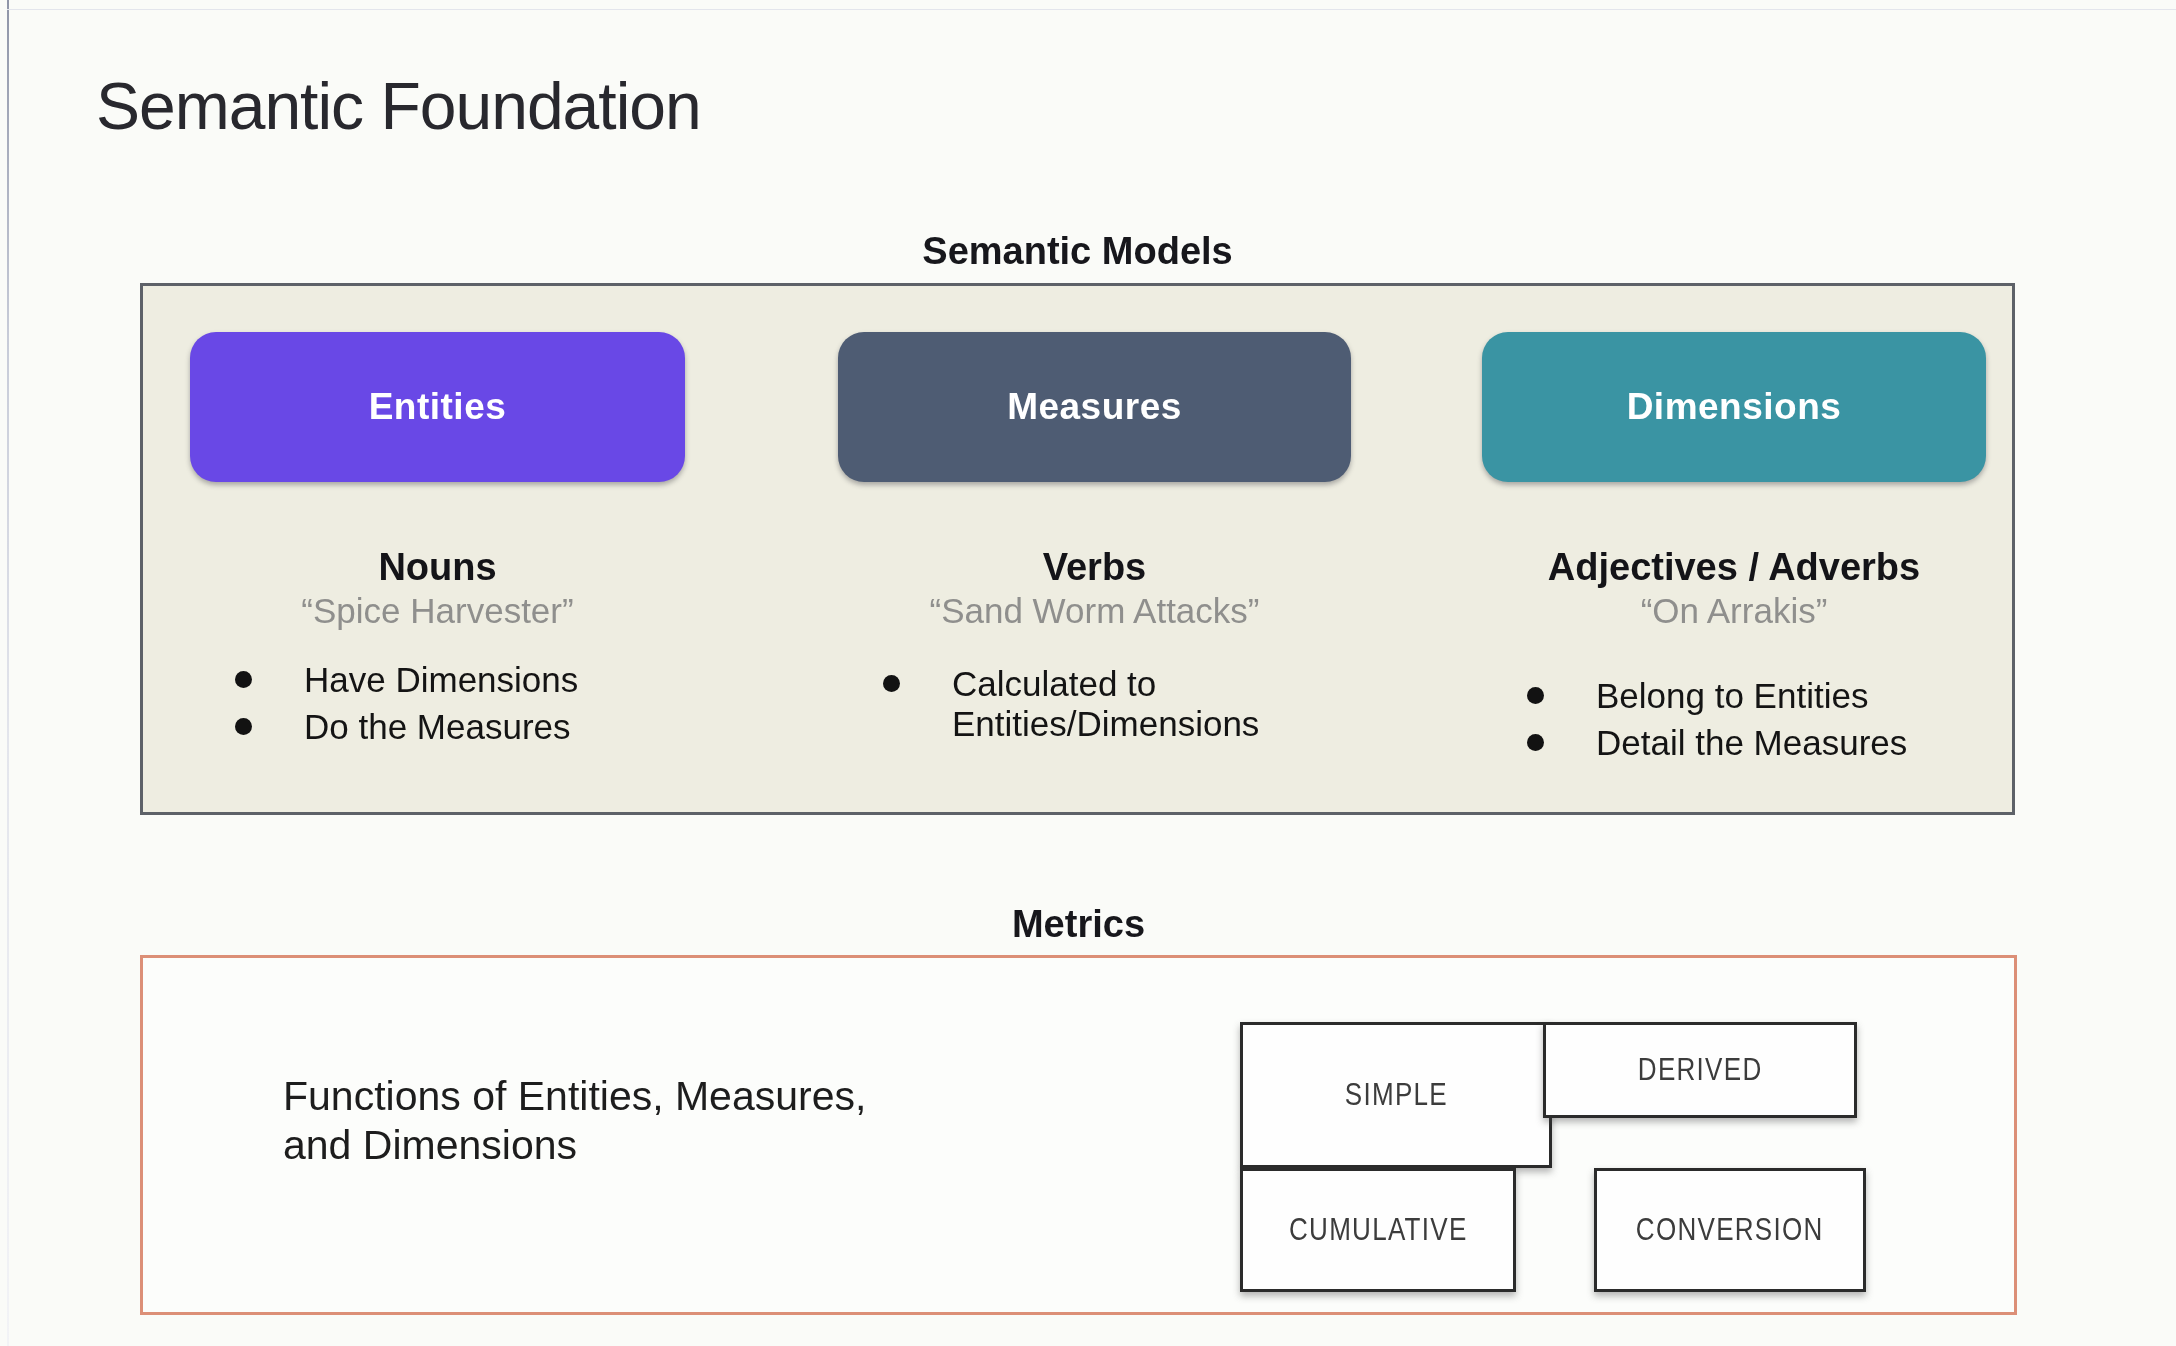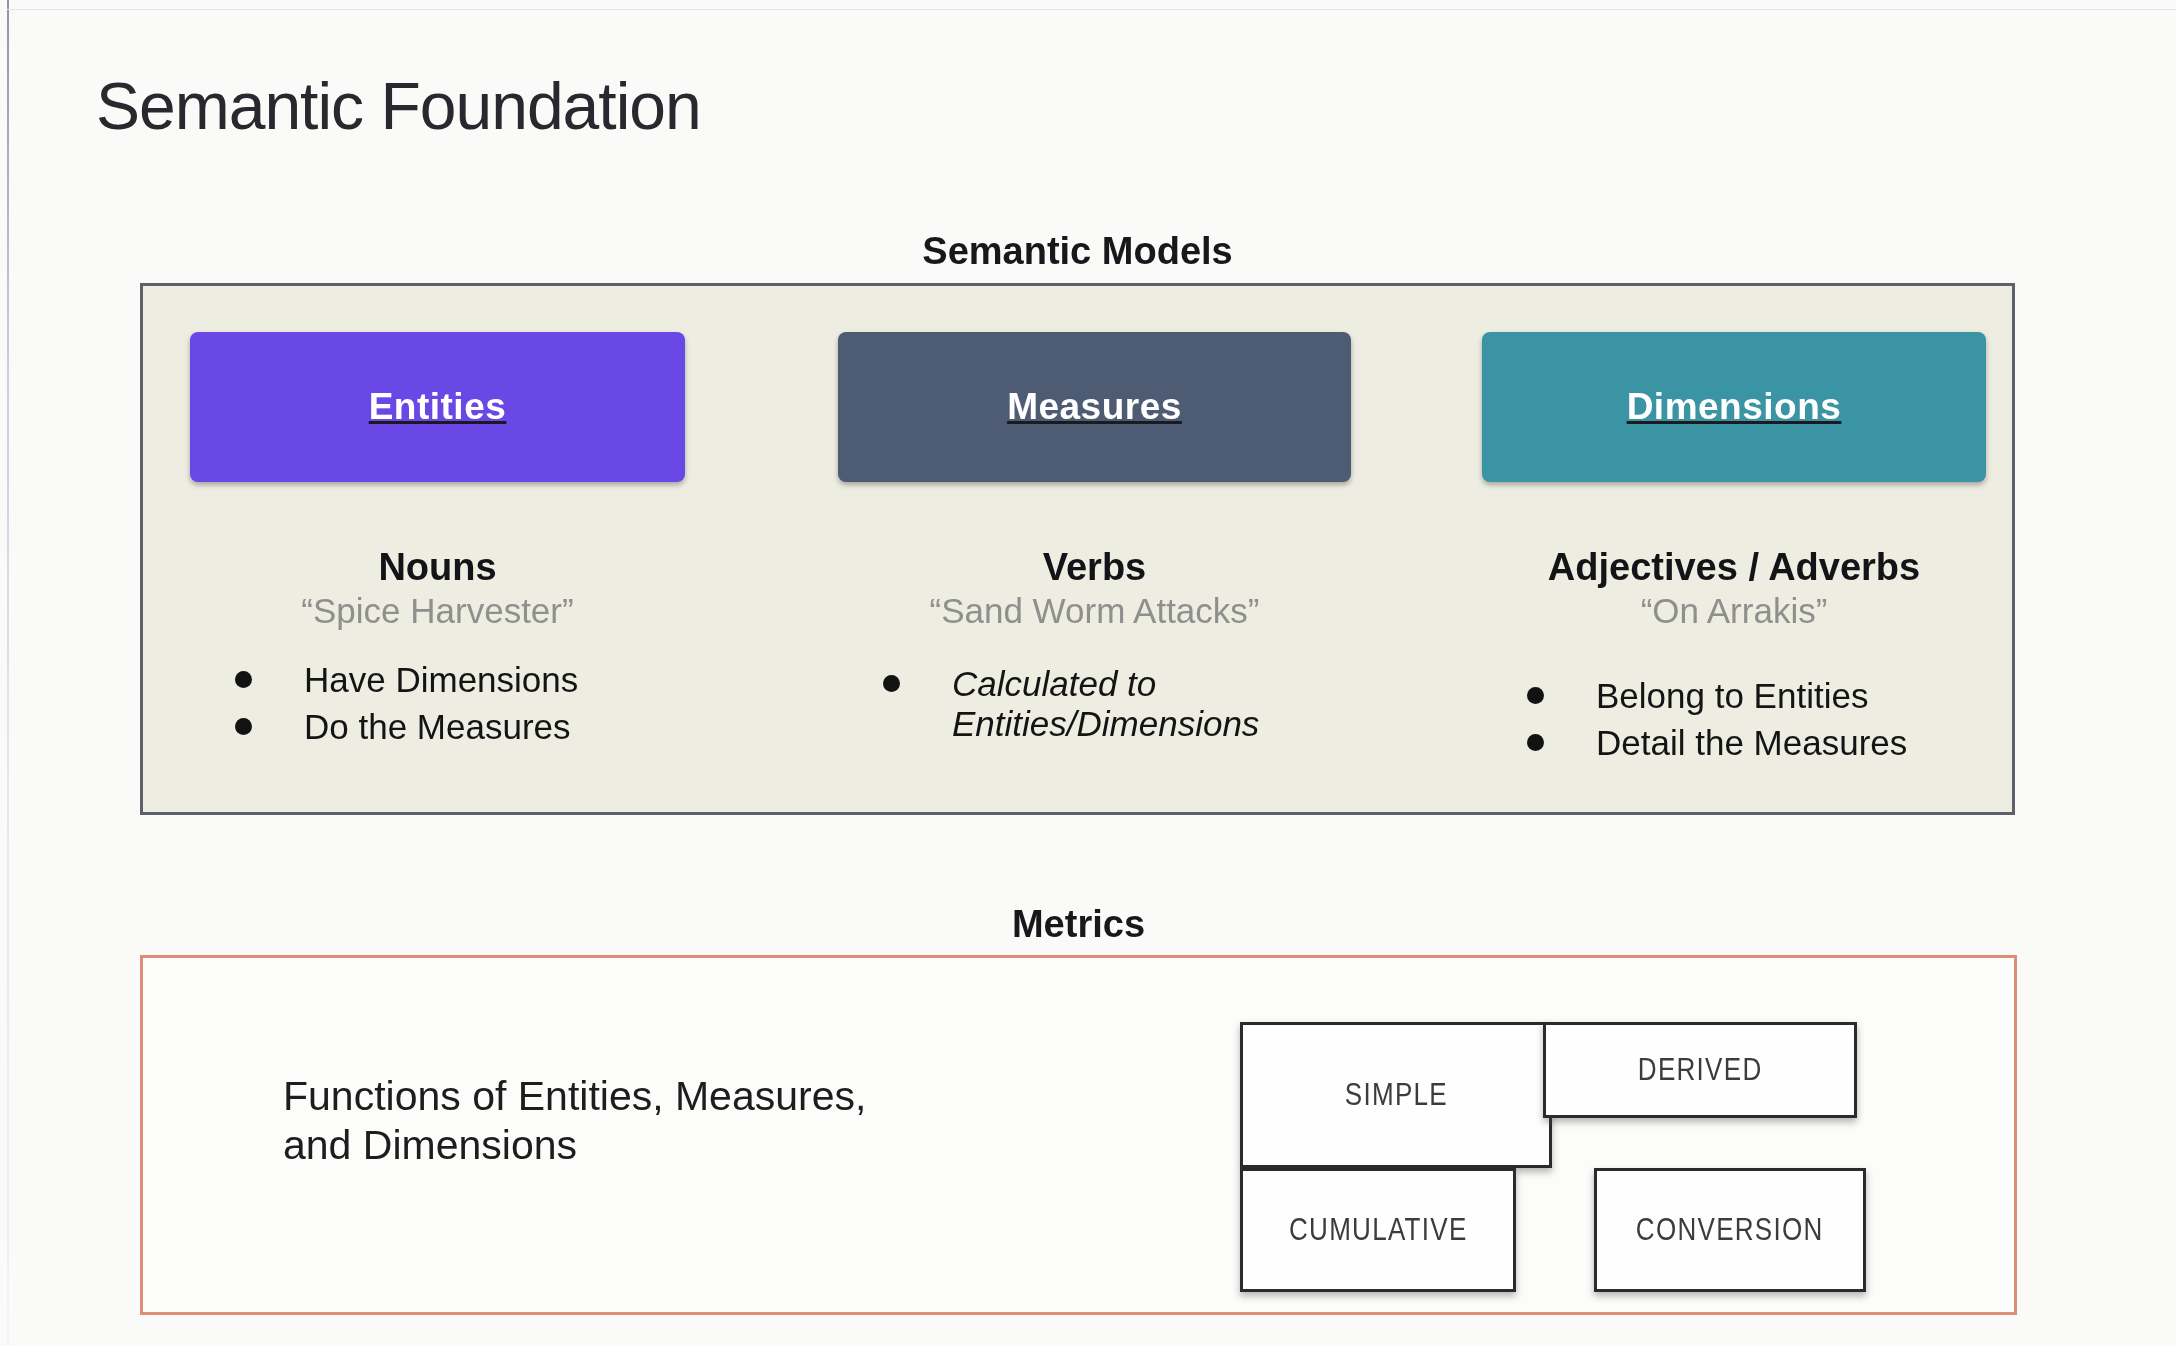--- a/index.html
+++ b/index.html
@@ -28,43 +28,42 @@
   #models-heading{left:140px;width:1875px;top:230px;font-size:38px;}
   #metrics-heading{left:140px;width:1877px;top:903px;font-size:38px;}
 
   .models-box{
     position:absolute;left:140px;top:283px;width:1875px;height:532px;
     background:#eeede1;border:3px solid #5d6168;box-sizing:border-box;
   }
 
   .col{position:absolute;top:332px;}
   .pill{
-    height:150px;border-radius:8px;
+    height:150px;border-radius:26px;
     display:flex;align-items:center;justify-content:center;
     box-shadow:0 3px 5px rgba(40,40,50,.35);
-    text-decoration:underline;
   }
   .pill span{color:#ffffff;font-weight:700;font-size:37px;letter-spacing:.5px;}
   .word-type{
     margin-top:64px;text-align:center;
     font-size:38px;font-weight:700;color:#141418;line-height:42px;
   }
   .example{
     margin-top:4px;text-align:center;
     font-size:35px;color:#8f8f8d;line-height:38px;
   }
   .bullets{padding-left:45px;}
   .c1 .bullets{margin-top:30px;}
   .c2 .bullets{margin-top:34px;}
   .c3 .bullets{margin-top:46px;}
   .bullet-row{display:flex;align-items:flex-start;margin-bottom:7px;}
   .dot{flex:0 0 auto;width:17px;height:17px;border-radius:50%;background:#121212;
     margin-top:11px;margin-right:52px;}
   .btxt{font-size:35px;color:#141414;line-height:40px;}
-  .c2 .btxt{max-width:330px;font-style:italic;}
+  .c2 .btxt{max-width:330px;}
 
   .metrics-box{
     position:absolute;left:140px;top:955px;width:1877px;height:360px;
     border:3px solid #dc8f77;box-sizing:border-box;background:#fcfdfb;
   }
   .metrics-desc{
     position:absolute;left:283px;top:1072px;
     font-size:41px;color:#1d1d1d;line-height:49px;
   }
   .metric-type{

